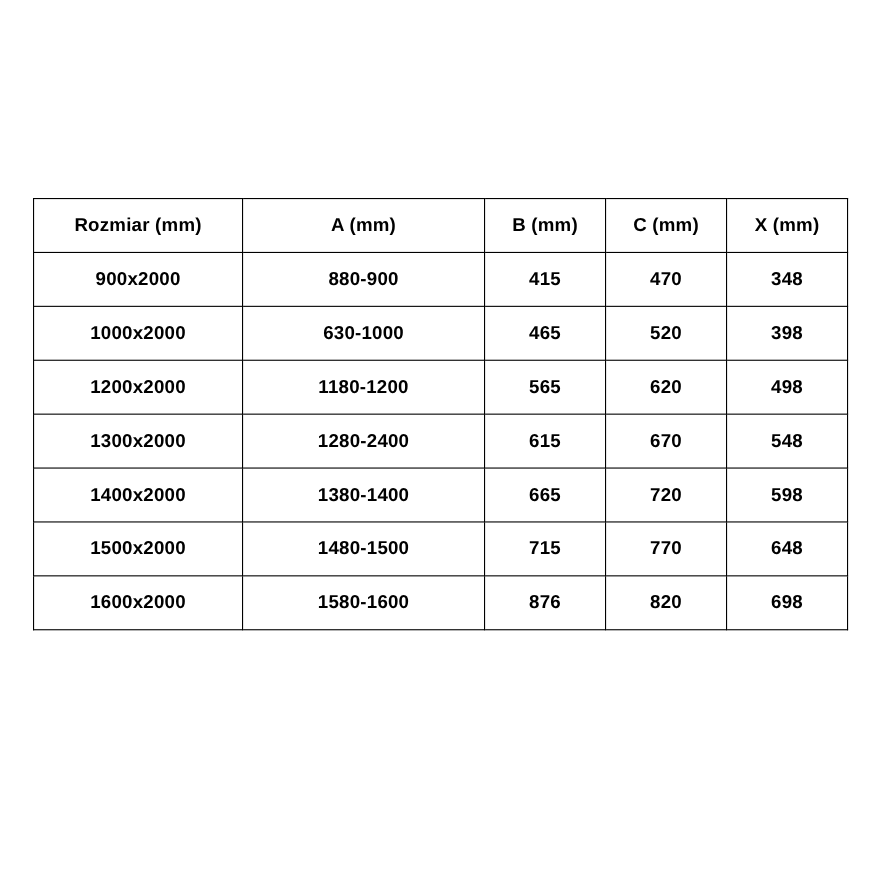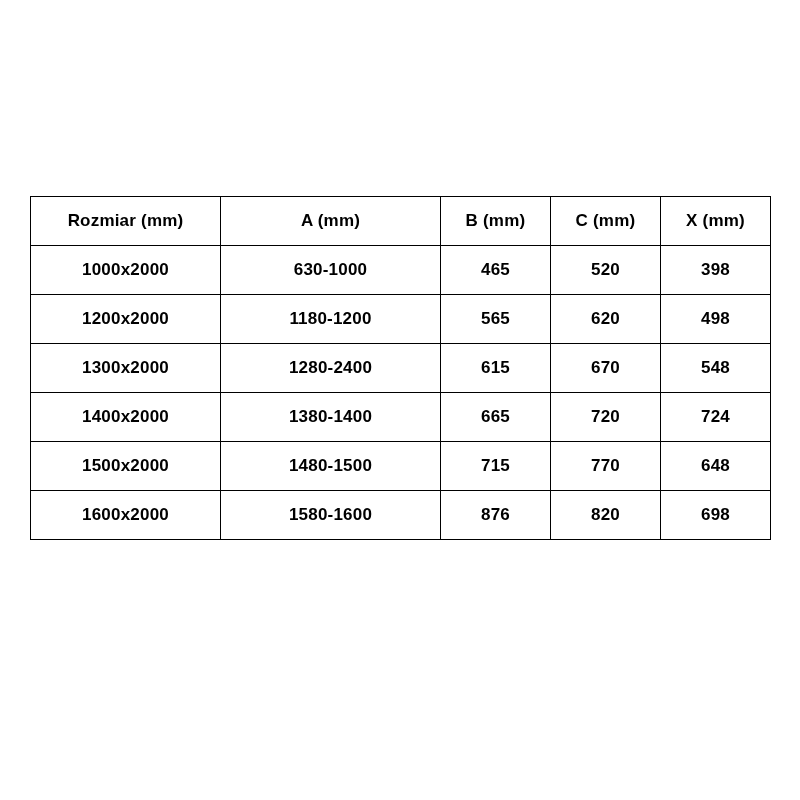--- a/index.html
+++ b/index.html
@@ -10,21 +10,21 @@
     background: #ffffff;
   }
   body {
     font-family: "Liberation Sans", sans-serif;
     color: #000000;
     position: relative;
   }
   .table-wrap {
     position: absolute;
     left: 30px;
-    top: 196px;
+    top: 180px;
     width: 740px;
   }
   table.size-table {
     border-collapse: collapse;
     width: 740px;
     table-layout: fixed;
   }
   table.size-table th,
   table.size-table td {
     border: 1px solid #000000;
@@ -59,20 +59,27 @@
       <tr>
         <th>Rozmiar (mm)</th>
         <th>A (mm)</th>
         <th>B (mm)</th>
         <th>C (mm)</th>
         <th>X (mm)</th>
       </tr>
     </thead>
     <tbody>
       <tr>
+        <td>900x2000</td>
+        <td>880-900</td>
+        <td>415</td>
+        <td>470</td>
+        <td>348</td>
+      </tr>
+      <tr>
         <td>1000x2000</td>
         <td>630-1000</td>
         <td>465</td>
         <td>520</td>
         <td>398</td>
       </tr>
       <tr>
         <td>1200x2000</td>
         <td>1180-1200</td>
         <td>565</td>
@@ -84,21 +91,21 @@
         <td>1280-2400</td>
         <td>615</td>
         <td>670</td>
         <td>548</td>
       </tr>
       <tr>
         <td>1400x2000</td>
         <td>1380-1400</td>
         <td>665</td>
         <td>720</td>
-        <td>724</td>
+        <td>598</td>
       </tr>
       <tr>
         <td>1500x2000</td>
         <td>1480-1500</td>
         <td>715</td>
         <td>770</td>
         <td>648</td>
       </tr>
       <tr>
         <td>1600x2000</td>

